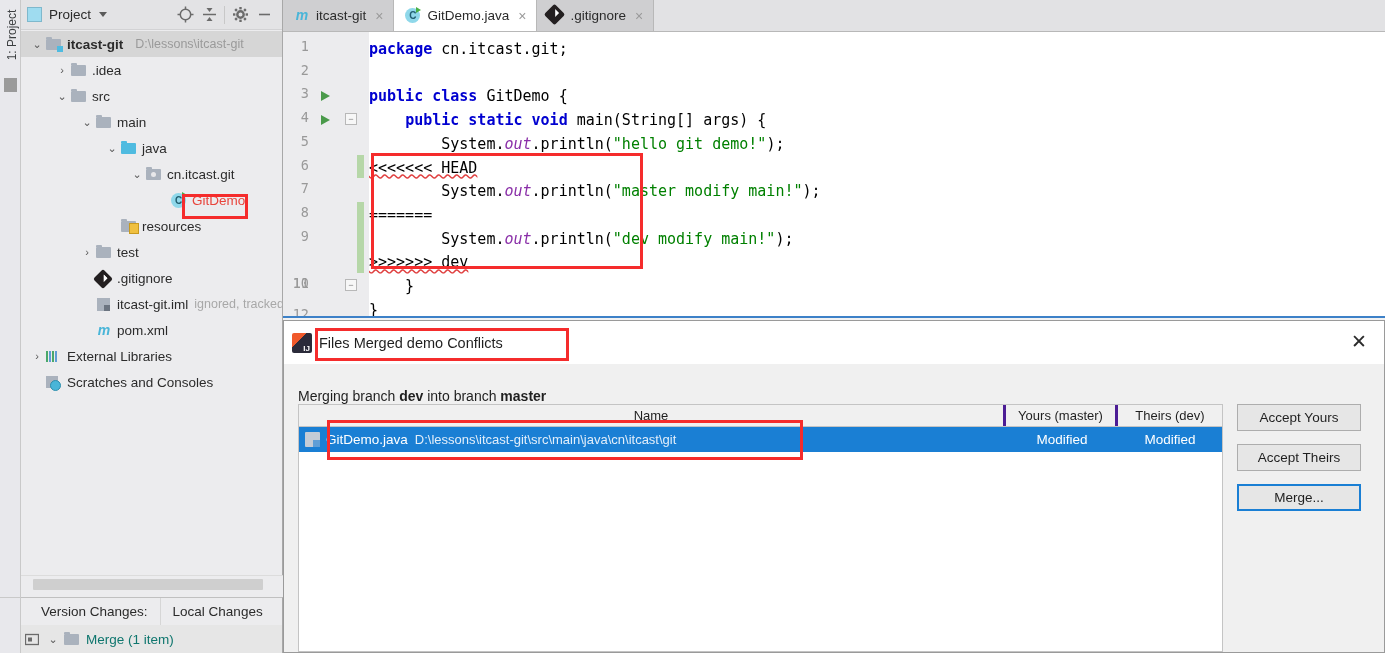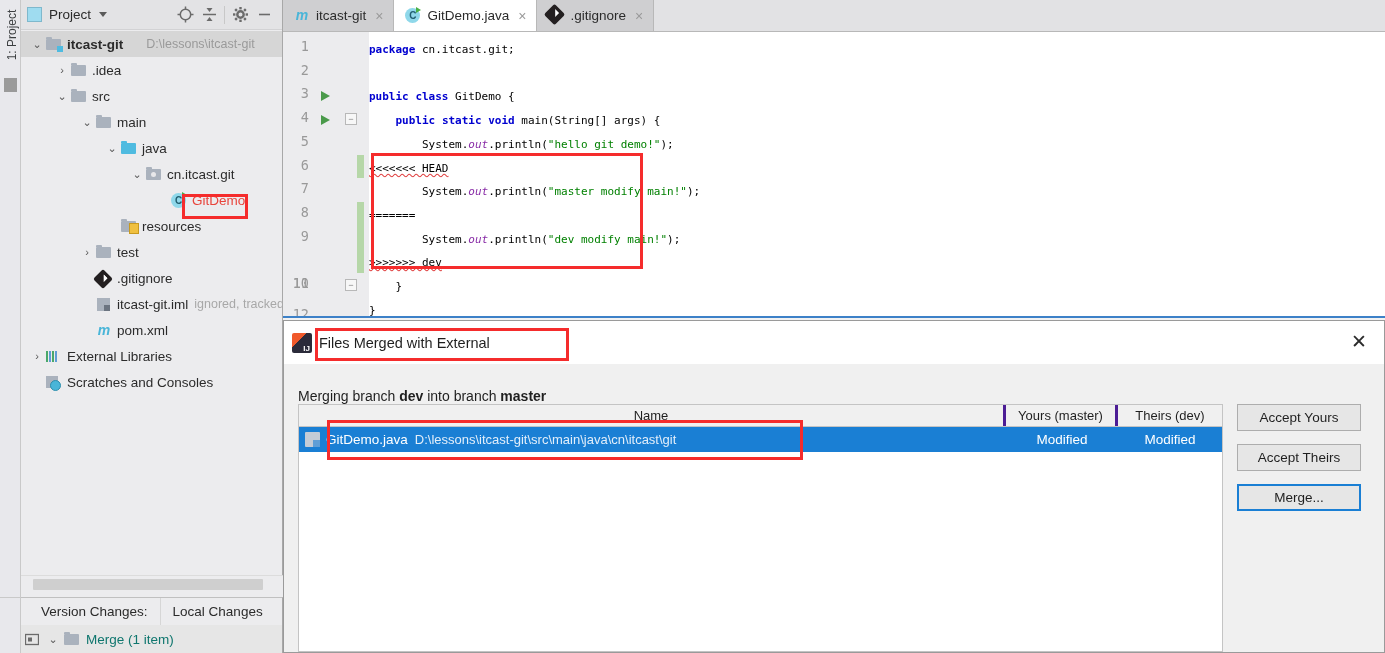--- a/index.html
+++ b/index.html
@@ -85,21 +85,21 @@
     content: ""; position: absolute; left: 5px; top: 3px;
     width: 5px; height: 5px; border-radius: 50%; background: #e8e8ea;
   }
   .folder.res::after {
     content: ""; position: absolute; right: -3px; bottom: -2px;
     width: 8px; height: 9px; background: #f0c040;
     border: 1px solid #c89a20;
   }
   .tlabel { color: #2b2b2b; }
   .tlabel.bold { font-weight: bold; }
-  .tpath { color: #9a9a9a; margin-left: 23px; font-size: 12.5px; }
+  .tpath { color: #9a9a9a; margin-left: 12px; font-size: 12.5px; }
   .tlabel.red { color: #e8453c; }
   .clsicon {
     position: absolute; left: 1px; top: 1px; width: 15px; height: 15px;
     border-radius: 50%; background: #8fd8ea; color: #215f70;
     font-size: 10px; font-weight: bold; text-align: center; line-height: 15px;
   }
   .clsicon::after {
     content: ""; position: absolute; right: -1px; top: -1px;
     width: 0; height: 0; border-left: 5px solid #48b046;
     border-top: 3px solid transparent; border-bottom: 3px solid transparent;
@@ -207,21 +207,21 @@
   .gfold {
     position: absolute; left: 62px; width: 12px; height: 12px;
     border: 1px solid #b8b8b8; background: #f7f7f7;
     font-size: 9px; line-height: 10px; text-align: center; color: #808080;
   }
   .gchange {
     position: absolute; left: 74px; width: 7px; background: #b6d7a8;
   }
   .code {
     position: absolute; left: 86px; top: 0; right: 0; height: 236px;
-    font-family: "DejaVu Sans Mono", monospace; font-size: 11px;
+    font-family: "DejaVu Sans Mono", monospace; font-size: 15px;
     line-height: 23.7px; white-space: pre; color: #000;
   }
   .cl { position: absolute; left: 0; }
   .kw { color: #0000d0; font-weight: bold; }
   .str { color: #008000; }
   .fld { color: #8a2fa8; font-style: italic; }
   .sq { text-decoration: underline wavy #e04040; }
   .editor-bottomline {
     position: absolute; left: 283px; top: 316px; width: 1102px; height: 2px;
     background: #3d81c8;
@@ -553,21 +553,21 @@
   </div>
   <div class="editor-bottomline"></div>
 
   <div class="annot" style="left:371px; top:153px; width:272px; height:116px;"></div>
 
   <div class="annot" style="left:182px; top:194px; width:66px; height:25px;"></div>
 
   <div class="dialog">
     <div class="dlg-title">
       <span class="ij-icon"></span>
-      <span class="dlg-title-text">Files Merged with External</span>
+      <span class="dlg-title-text">Files Merged demo Conflicts</span>
       <span class="dlg-close">✕</span>
     </div>
 
     <div class="dlg-subtitle">
       <span>Merging branch </span><b>dev</b><span> into branch </span><b>master</b>
     </div>
 
     <div class="dlg-body">
       <div class="tbl">
         <div class="tbl-head">

